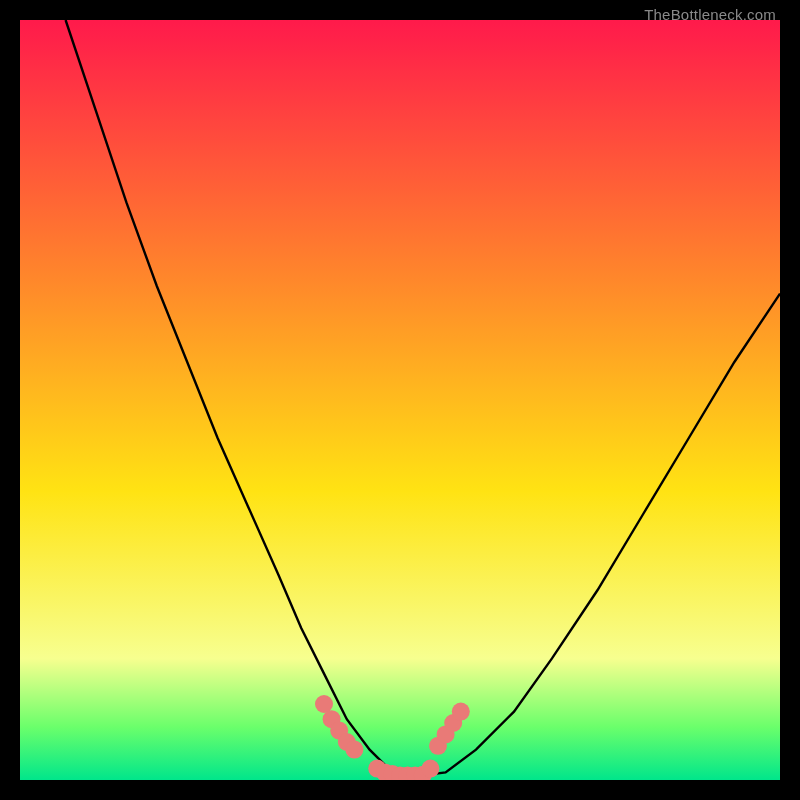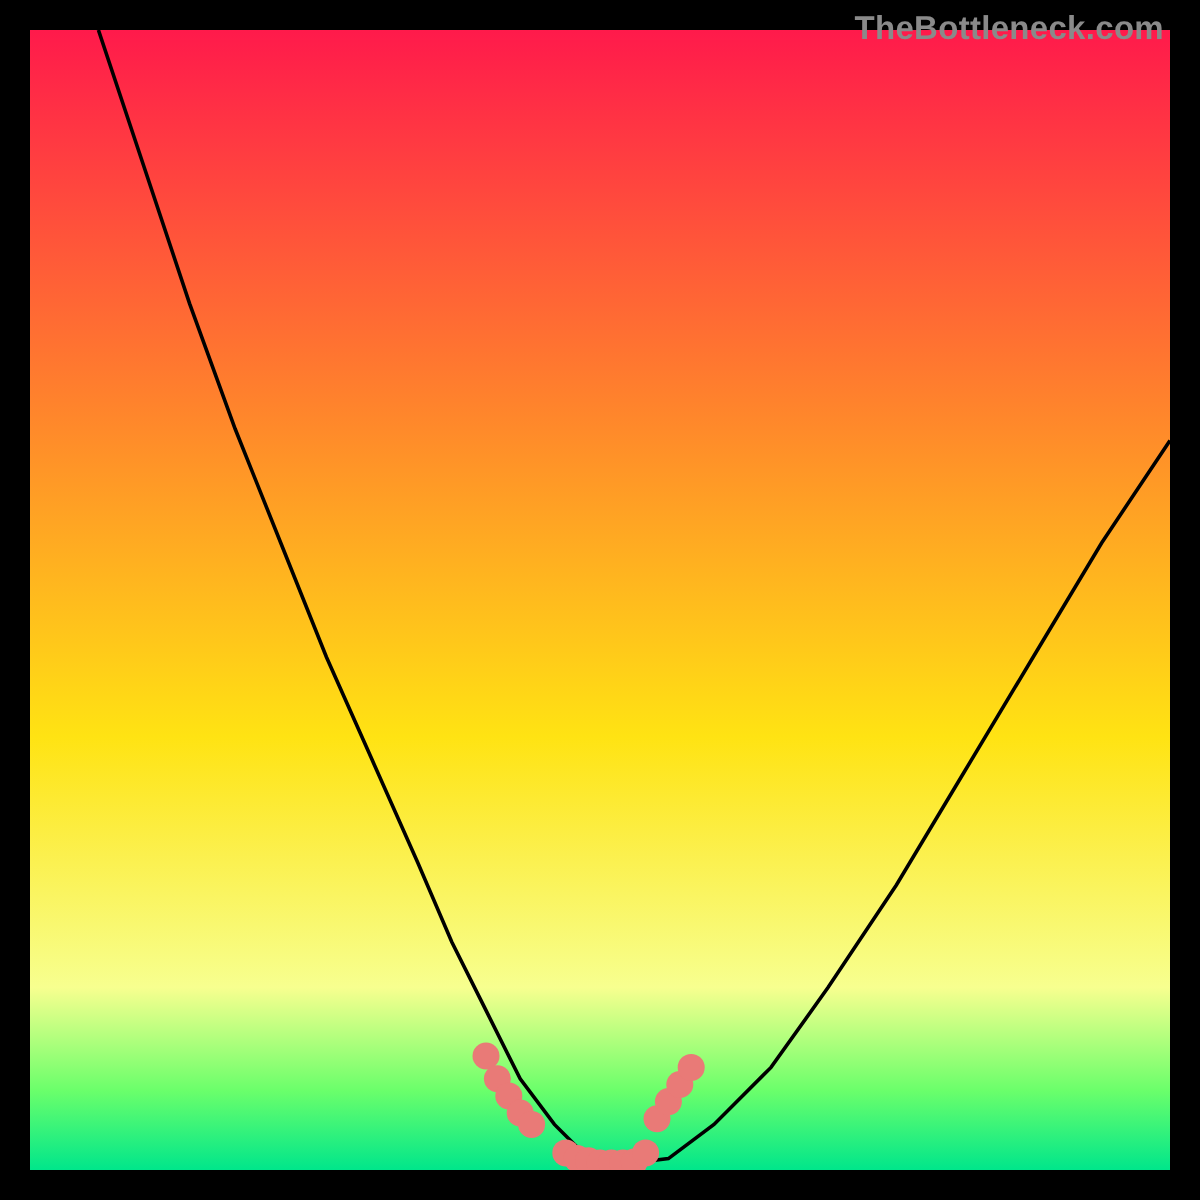--- a/index.html
+++ b/index.html
@@ -24,22 +24,22 @@
     left: 0;
     top: 0;
     width: 760px;
     height: 760px;
   }
   .watermark {
     position: absolute;
     top: 6px;
     right: 24px;
     color: #8a8a8a;
-    font-size: 22px;
-    font-weight: 700;
+    font-size: 15px;
+    font-weight: 400;
     letter-spacing: 0.2px;
   }
   svg {
     display: block;
   }
 </style>
 </head>
 <body>
 
 <div class="frame">

